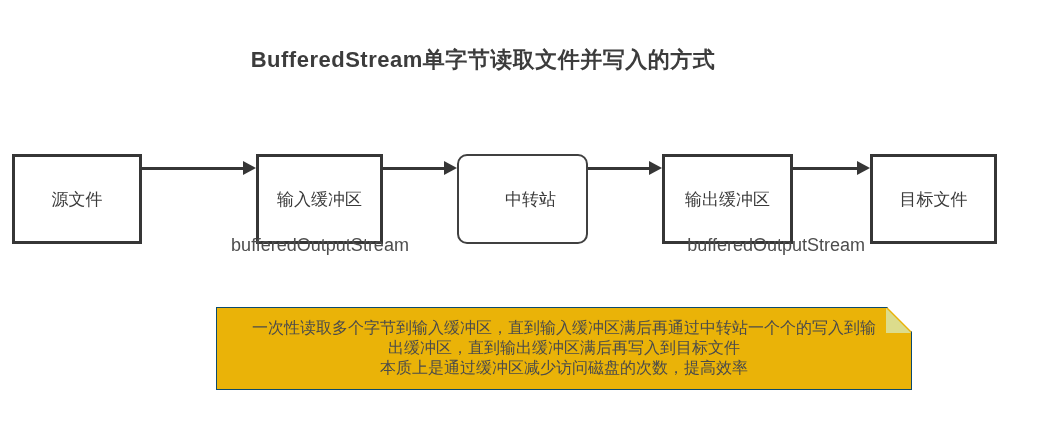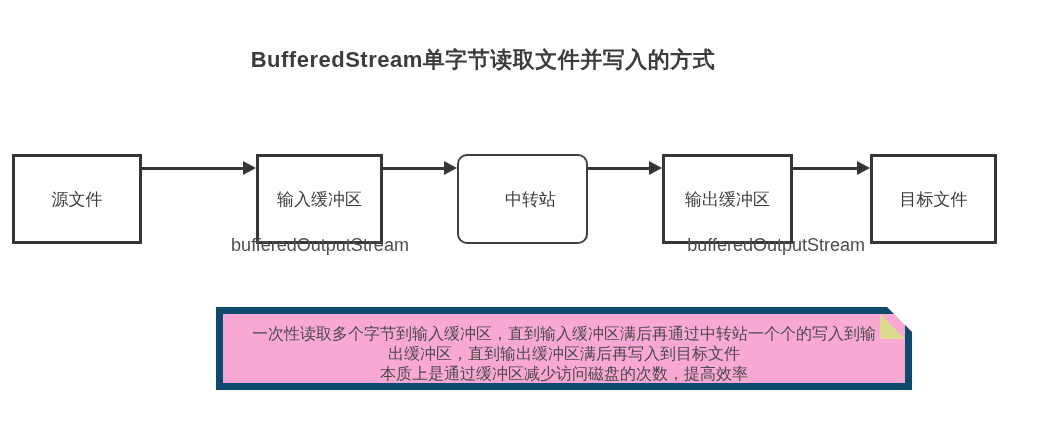--- a/index.html
+++ b/index.html
@@ -48,21 +48,21 @@
   .sub-label {
     position: absolute; top: 235px; height: 22px;
     text-align: center; font-size: 18px; color: #4d4d4d; white-space: nowrap;
   }
   .sl-input  { left: 183px; width: 274px; }
   .sl-output { left: 591px; width: 274px; text-align: right; }
 
   .note {
     position: absolute; left: 216px; top: 307px; width: 696px; height: 83px;
     box-sizing: border-box;
-    background: #f9a8d4; border: 7px solid #0c4a6e;
+    background: #eab308; border: 1px solid #0c4a6e;
     clip-path: polygon(0 0, calc(100% - 25px) 0, 100% 25px, 100% 100%, 0 100%);
   }
   .note-fold {
     position: absolute; top: 0; right: 0; width: 25px; height: 25px;
     background: #dcdc8c;
     clip-path: polygon(0 0, 100% 100%, 0 100%);
   }
   .note-text {
     position: absolute; left: 0; top: 10px; width: 100%;
     text-align: center; font-size: 16px; line-height: 20px; color: #4b4b4b;

